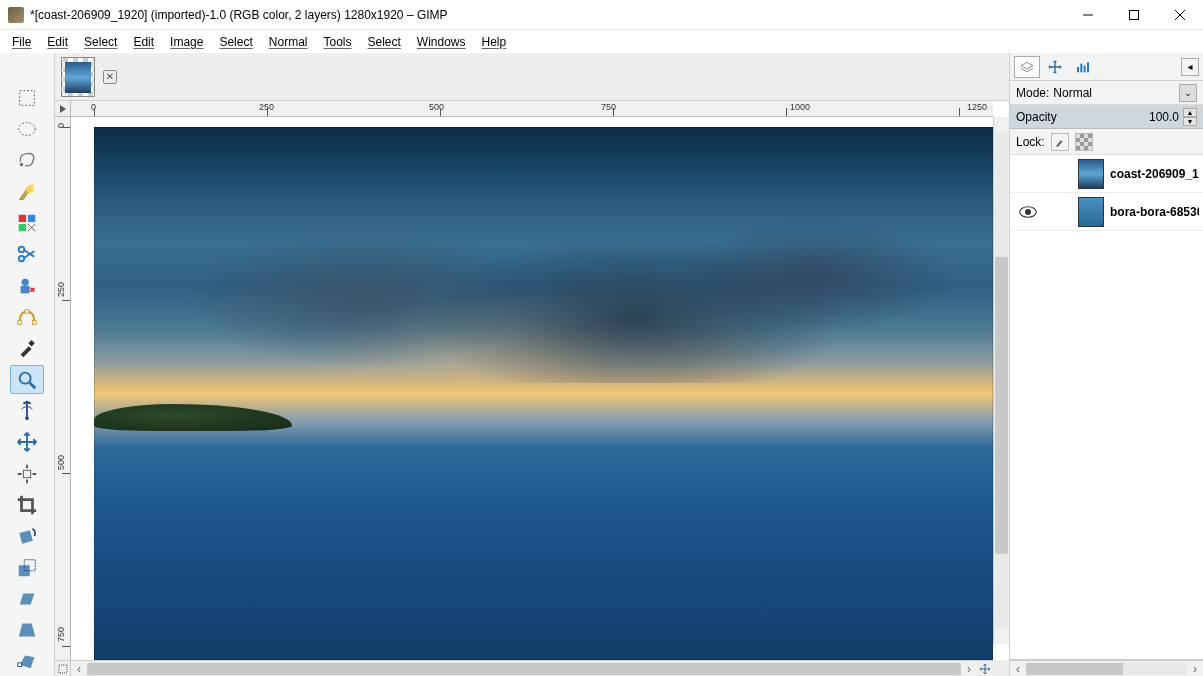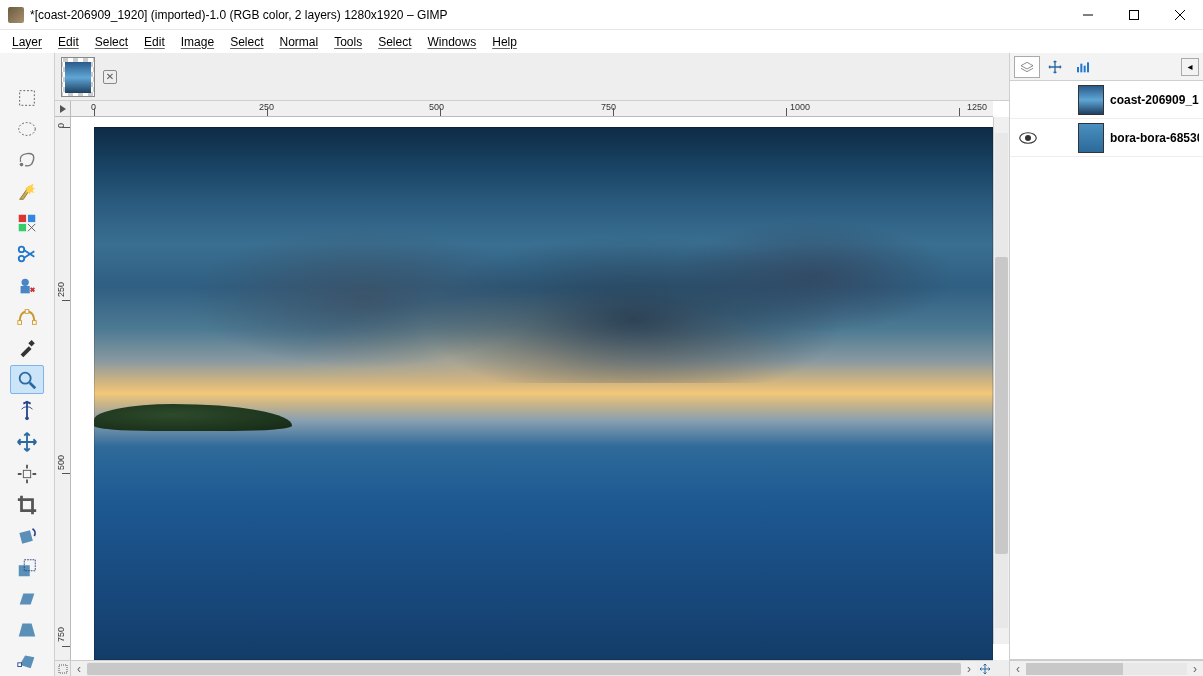--- a/index.html
+++ b/index.html
@@ -122,21 +122,21 @@
     </div>
   <div class="winbtn close">
       <svg viewBox="0 0 10 10">
         <line x1="0" y1="0" x2="10" y2="10" stroke="currentColor"></line>
         <line x1="10" y1="0" x2="0" y2="10" stroke="currentColor"></line>
       </svg>
     </div>
 </div>
 
 <div class="menubar">
-  <div class="menuitem"><span>Layer</span></div>
+  <div class="menuitem"><span>File</span></div>
   <div class="menuitem"><span>Edit</span></div>
   <div class="menuitem"><span>Select</span></div>
   <div class="menuitem"><span>Edit</span></div>
   <div class="menuitem"><span>Image</span></div>
   <div class="menuitem"><span>Select</span></div>
   <div class="menuitem"><span>Normal</span></div>
   <div class="menuitem"><span>Tools</span></div>
   <div class="menuitem"><span>Select</span></div>
   <div class="menuitem"><span>Windows</span></div>
   <div class="menuitem"><span>Help</span></div>
@@ -350,20 +350,42 @@
       <div class="docktab">
           <svg width="16" height="16" viewBox="0 0 24 24">
             <rect x="3" y="12" width="3" height="8" fill="#27c"></rect>
             <rect x="8" y="7" width="3" height="13" fill="#27c"></rect>
             <rect x="13" y="10" width="3" height="10" fill="#27c"></rect>
             <rect x="18" y="5" width="3" height="15" fill="#27c"></rect>
           </svg>
         </div>
       <div class="dock-menu-btn">◂</div>
     </div>
+    <div class="moderow">
+      <span class="label">Mode:</span>
+      <span class="value">Normal</span>
+      <div class="dropbtn">⌄</div>
+    </div>
+    <div class="opacityrow">
+      <span class="label">Opacity</span>
+      <span class="val">100.0</span>
+      <div class="spin">
+          <div>▲</div>
+          <div>▼</div>
+        </div>
+    </div>
+    <div class="lockrow">
+      <span>Lock:</span>
+      <div class="locktoggle">
+          <svg width="12" height="12" viewBox="0 0 24 24">
+            <path d="M4 20 L14 8 L17 11 L8 22 Z" fill="#666"></path>
+          </svg>
+        </div>
+      <div class="locktoggle alpha"></div>
+    </div>
     <div class="layerlist">
       <div class="layerrow">
         <div class="eye"></div>
         <div class="chain"></div>
         <div class="thumb l1"></div>
         <div class="name">coast-206909_1920</div>
       </div>
       <div class="layerrow">
         <div class="eye">
             <svg width="18" height="14" viewBox="0 0 24 16">

